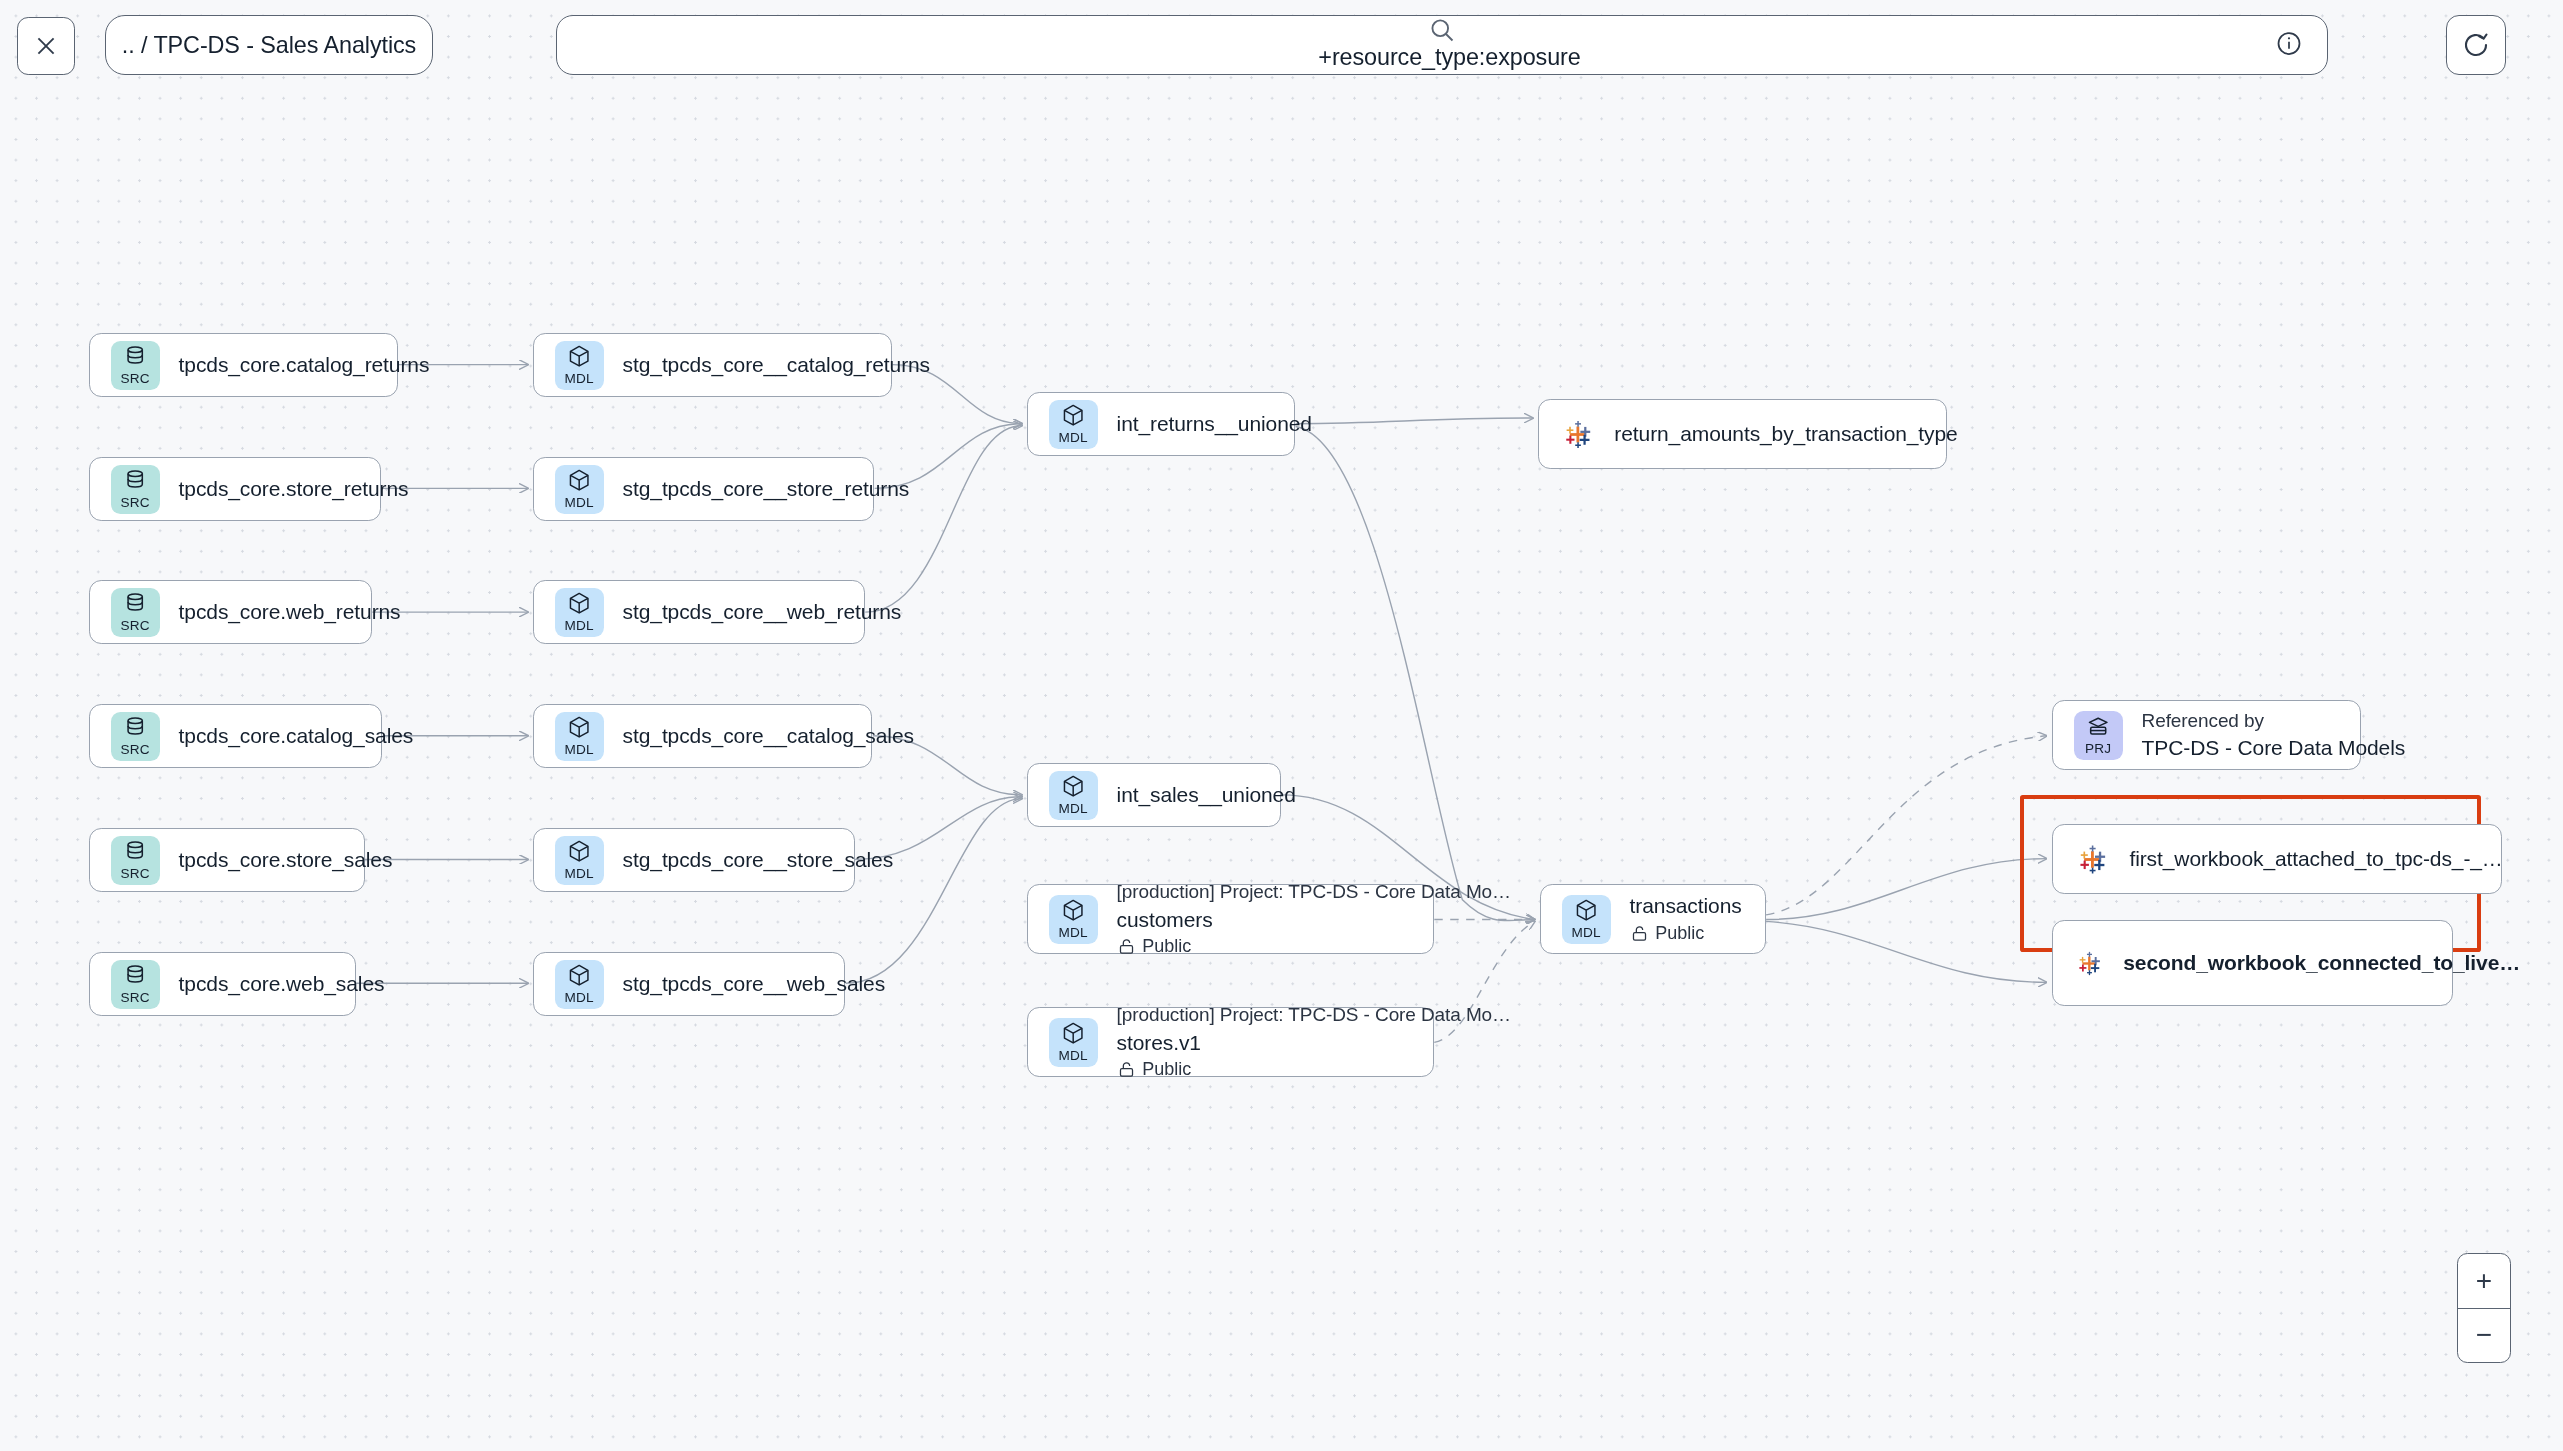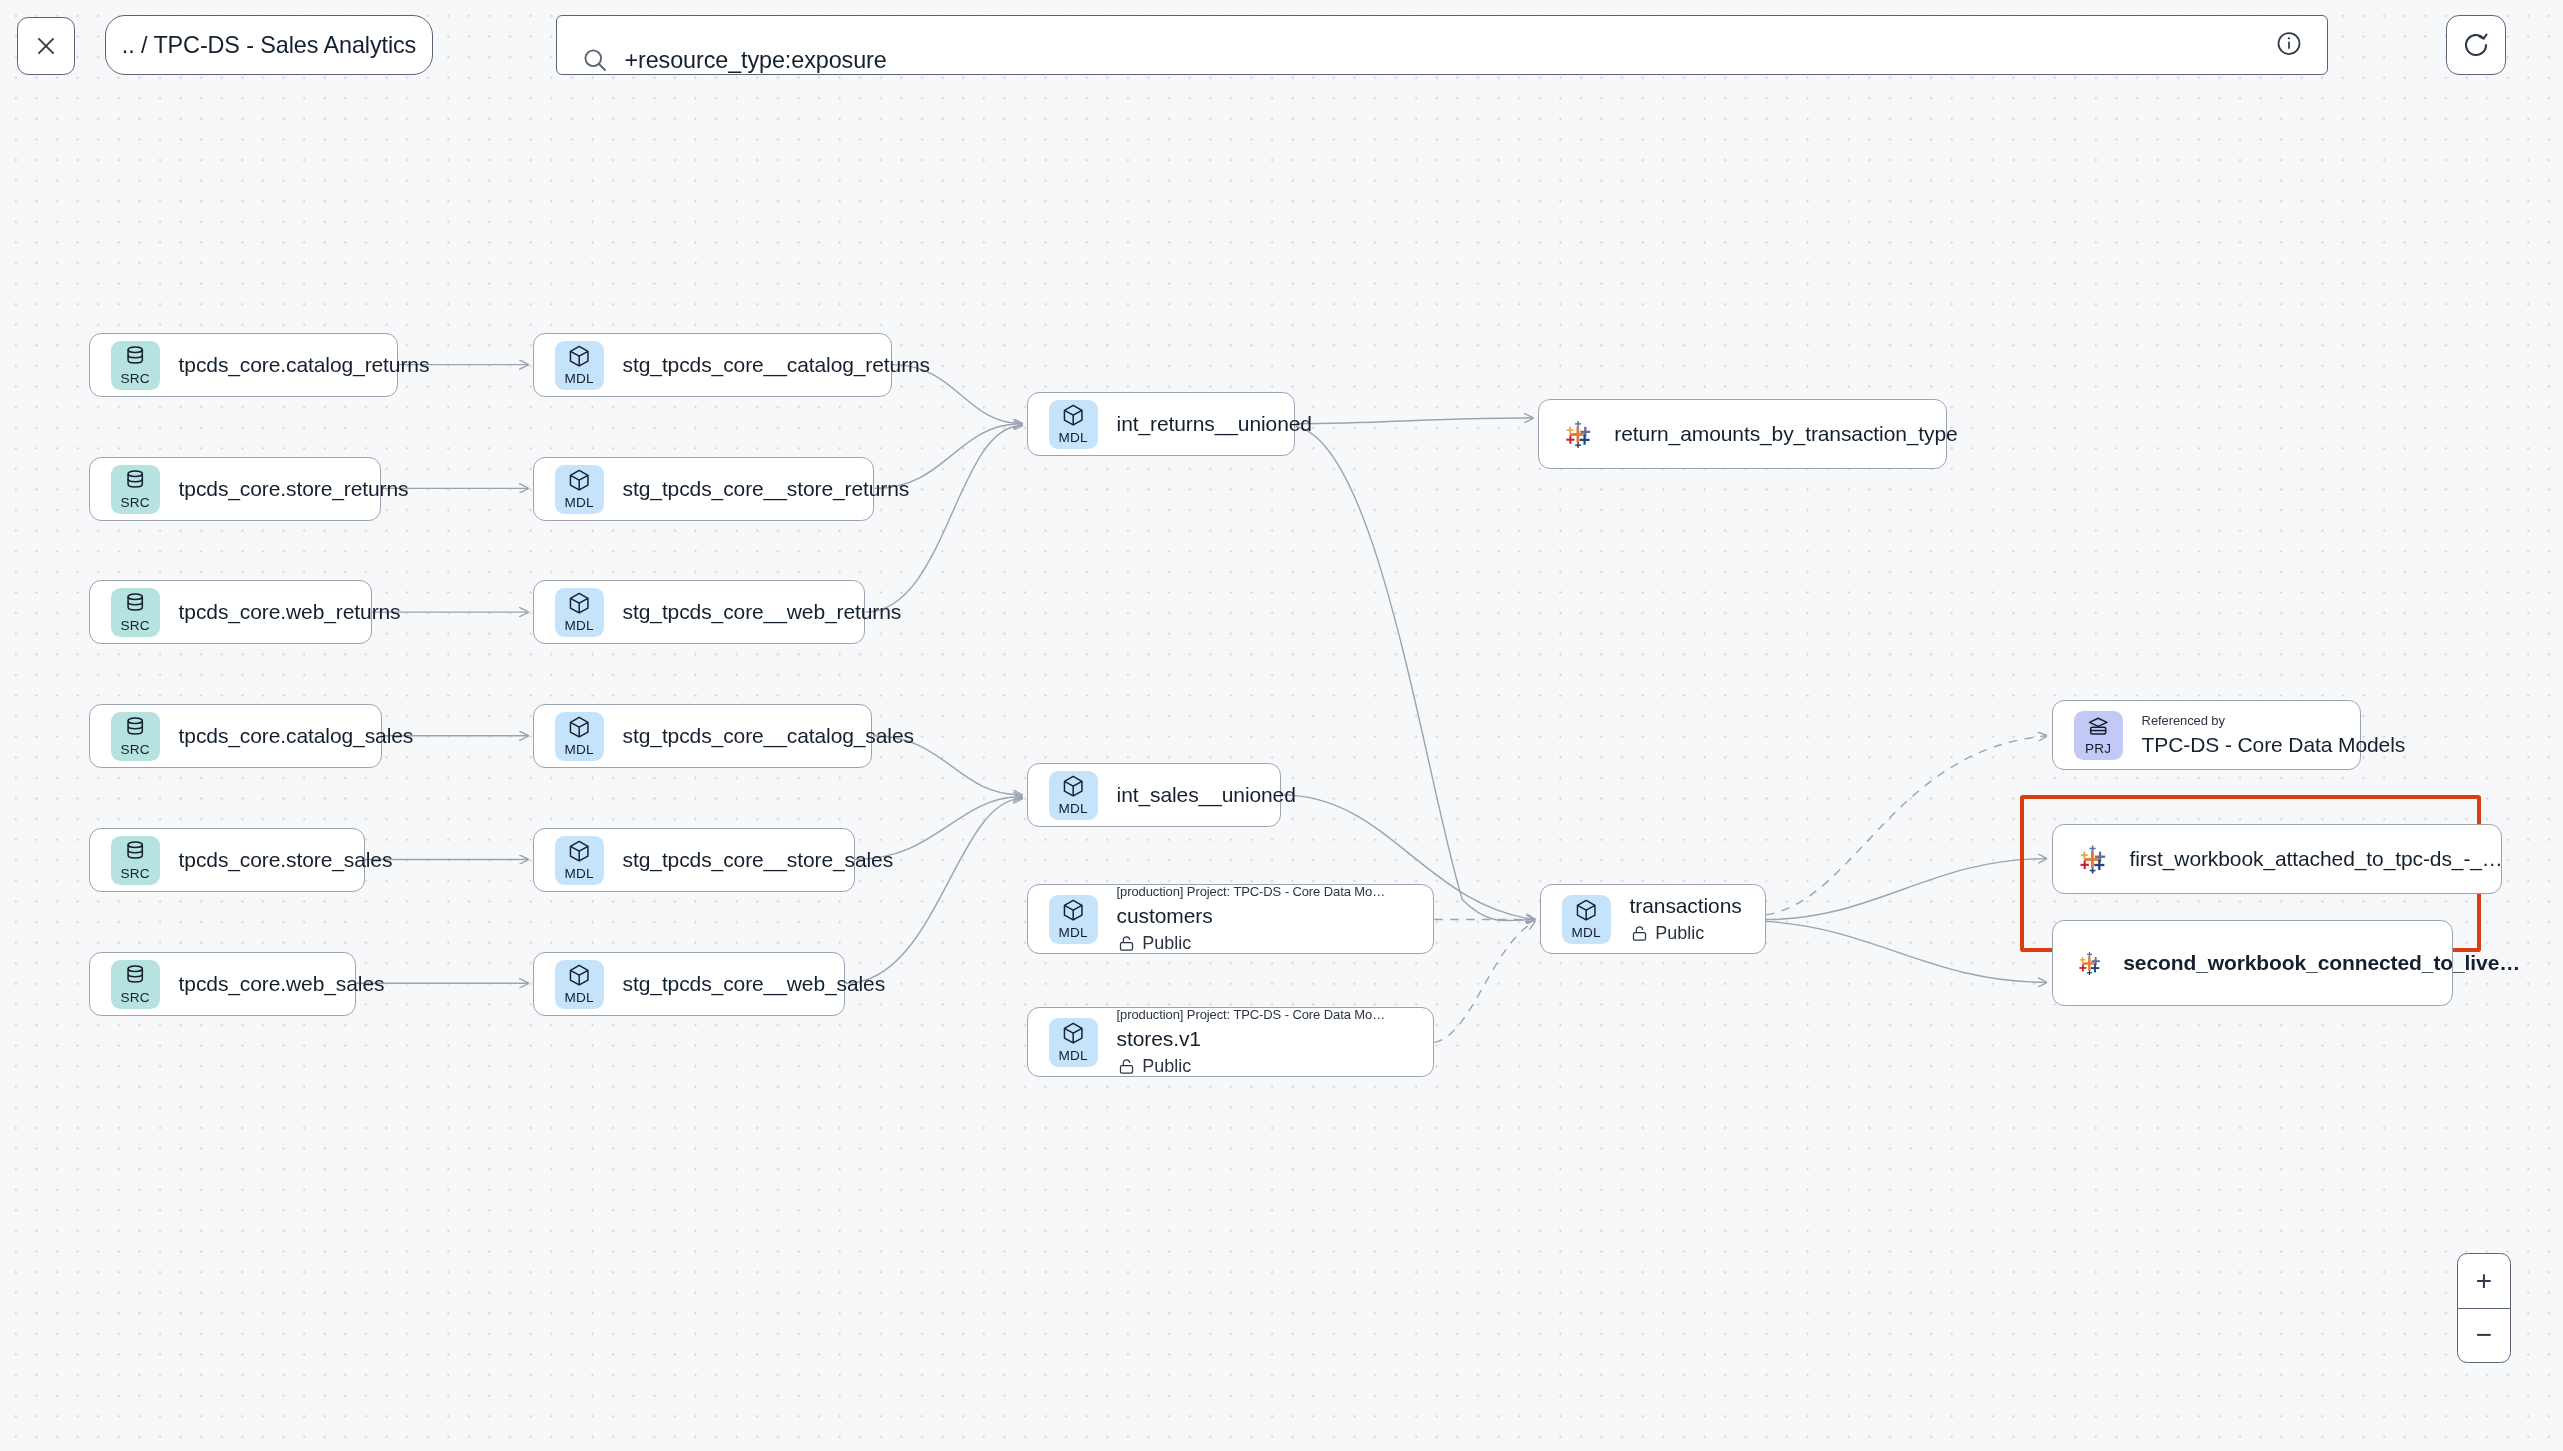--- a/index.html
+++ b/index.html
@@ -32,22 +32,22 @@
   }
   #close-btn { left: 17px; top: 17px; width: 58px; height: 58px; }
   #breadcrumb-btn {
     left: 105px; top: 15px; width: 328px; height: 60px;
     justify-content: center;
     font-size: 23.4px; color: #15202e; letter-spacing: -0.1px;
     border-radius: 20px; cursor: default;
   }
   #searchbar {
     position: absolute; left: 556px; top: 15px; width: 1772px; height: 60px;
-    background: #fff; border: 1.5px solid #5a6472; border-radius: 6px;
-    display: flex; align-items: flex-end; padding: 0 24.4px;
+    background: #fff; border: 1.5px solid #5a6472; border-radius: 17px;
+    display: flex; align-items: center; padding: 0 24.4px; flex-direction: column;
   }
   #search-input-text {
     font-size: 23.4px; color: #15202e; margin-left: 15px; letter-spacing: -0.1px;
   }
   #info-icon-wrap { position: absolute; right: 24.4px; top: 50%; transform: translateY(-50%); }
   #refresh-btn { left: 2446px; top: 15px; width: 60px; height: 60px; border-radius: 13px; }
   svg#edges { position: absolute; left: 0; top: 0; width: 2563px; height: 1451px; pointer-events: none; z-index: 5; }
 
   
   .node {
@@ -69,21 +69,21 @@
   .badge.mdl { background: #c5e3fb; }
   .badge.prj { background: #c3c9f7; }
   .badge-label {
     font-size: 13.6px; color: #15202e; line-height: 1; margin-top: 4px; letter-spacing: 0.2px;
   }
   .node-text { margin-left: 19px; display: flex; flex-direction: column; gap: 4.7px; min-width: 0; }
   .node-title {
     font-size: 21px; color: #15202e; white-space: nowrap; letter-spacing: -0.1px;
   }
   .node-sub {
-    font-size: 13px; color: #2b3442; white-space: nowrap; letter-spacing: -0.1px;
+    font-size: 19px; color: #2b3442; white-space: nowrap; letter-spacing: -0.1px;
   }
   .node-meta {
     font-size: 18px; color: #2b3442; display: flex; align-items: center; gap: 6.6px;
   }
 
   
   #highlight-box {
     position: absolute; left: 2020px; top: 795px; width: 461px; height: 157px;
     border: 4.7px solid #d93d11; border-radius: 2.8px; z-index: 8;
   }

